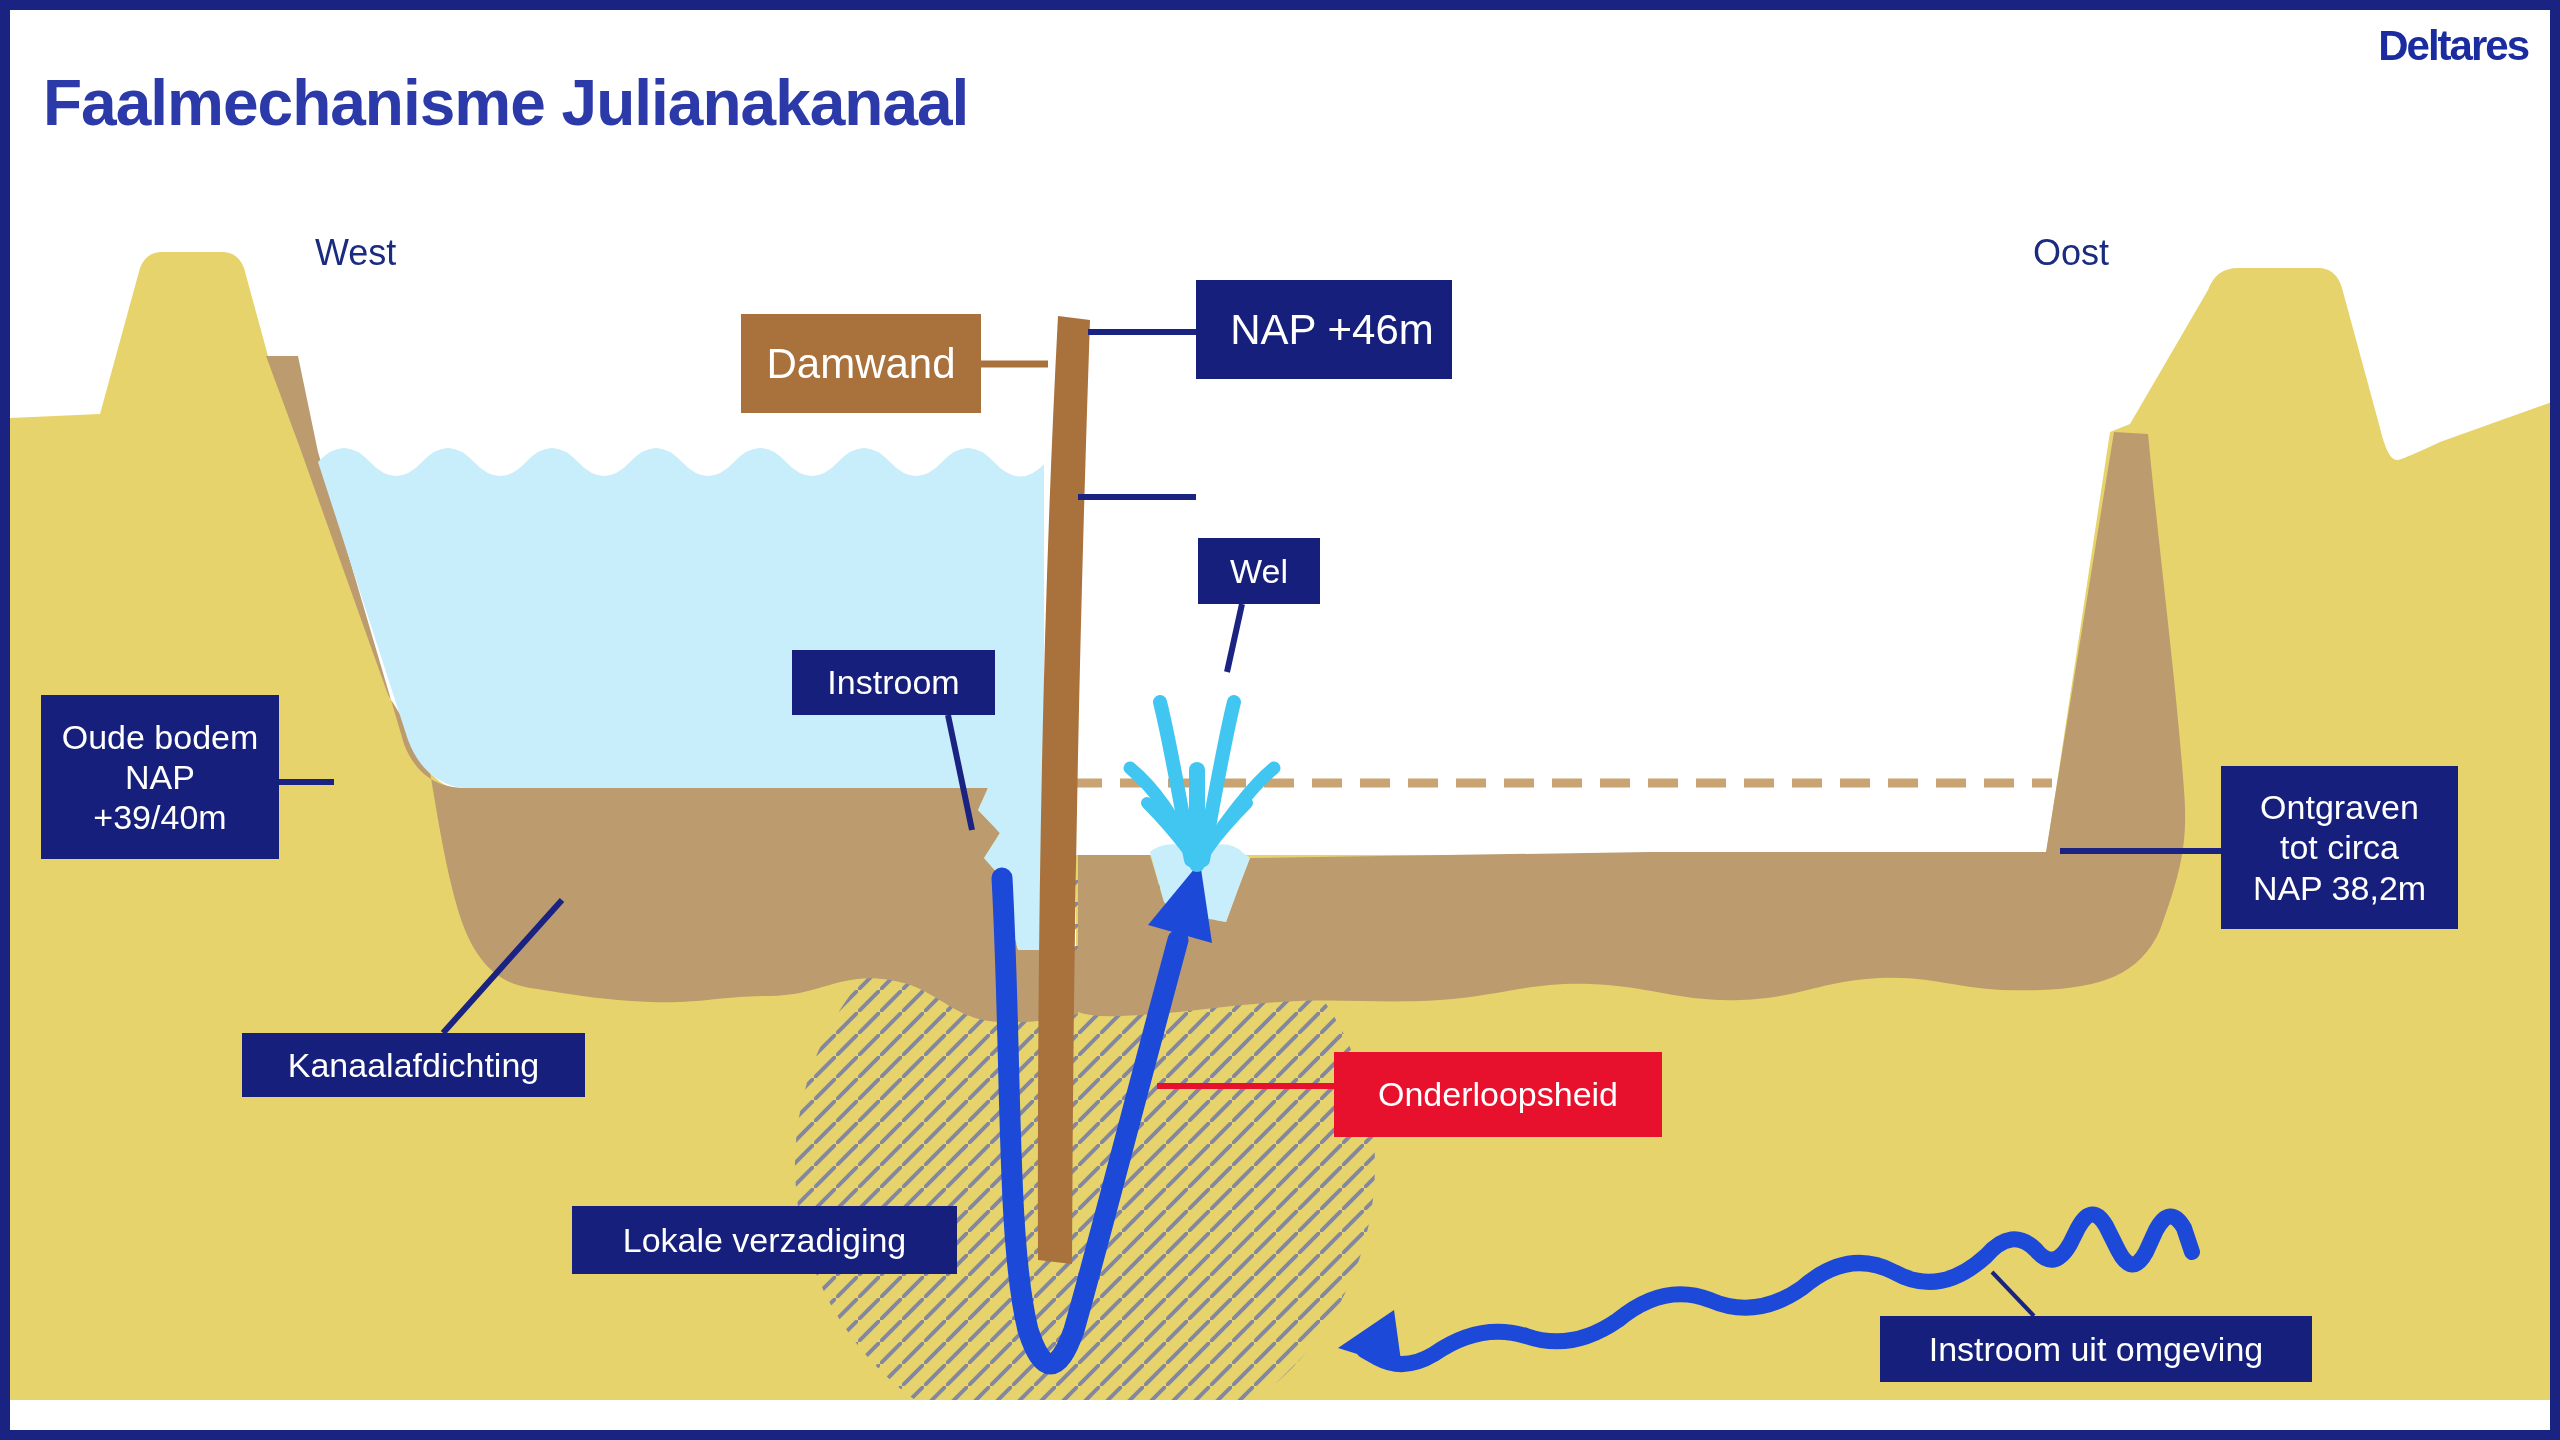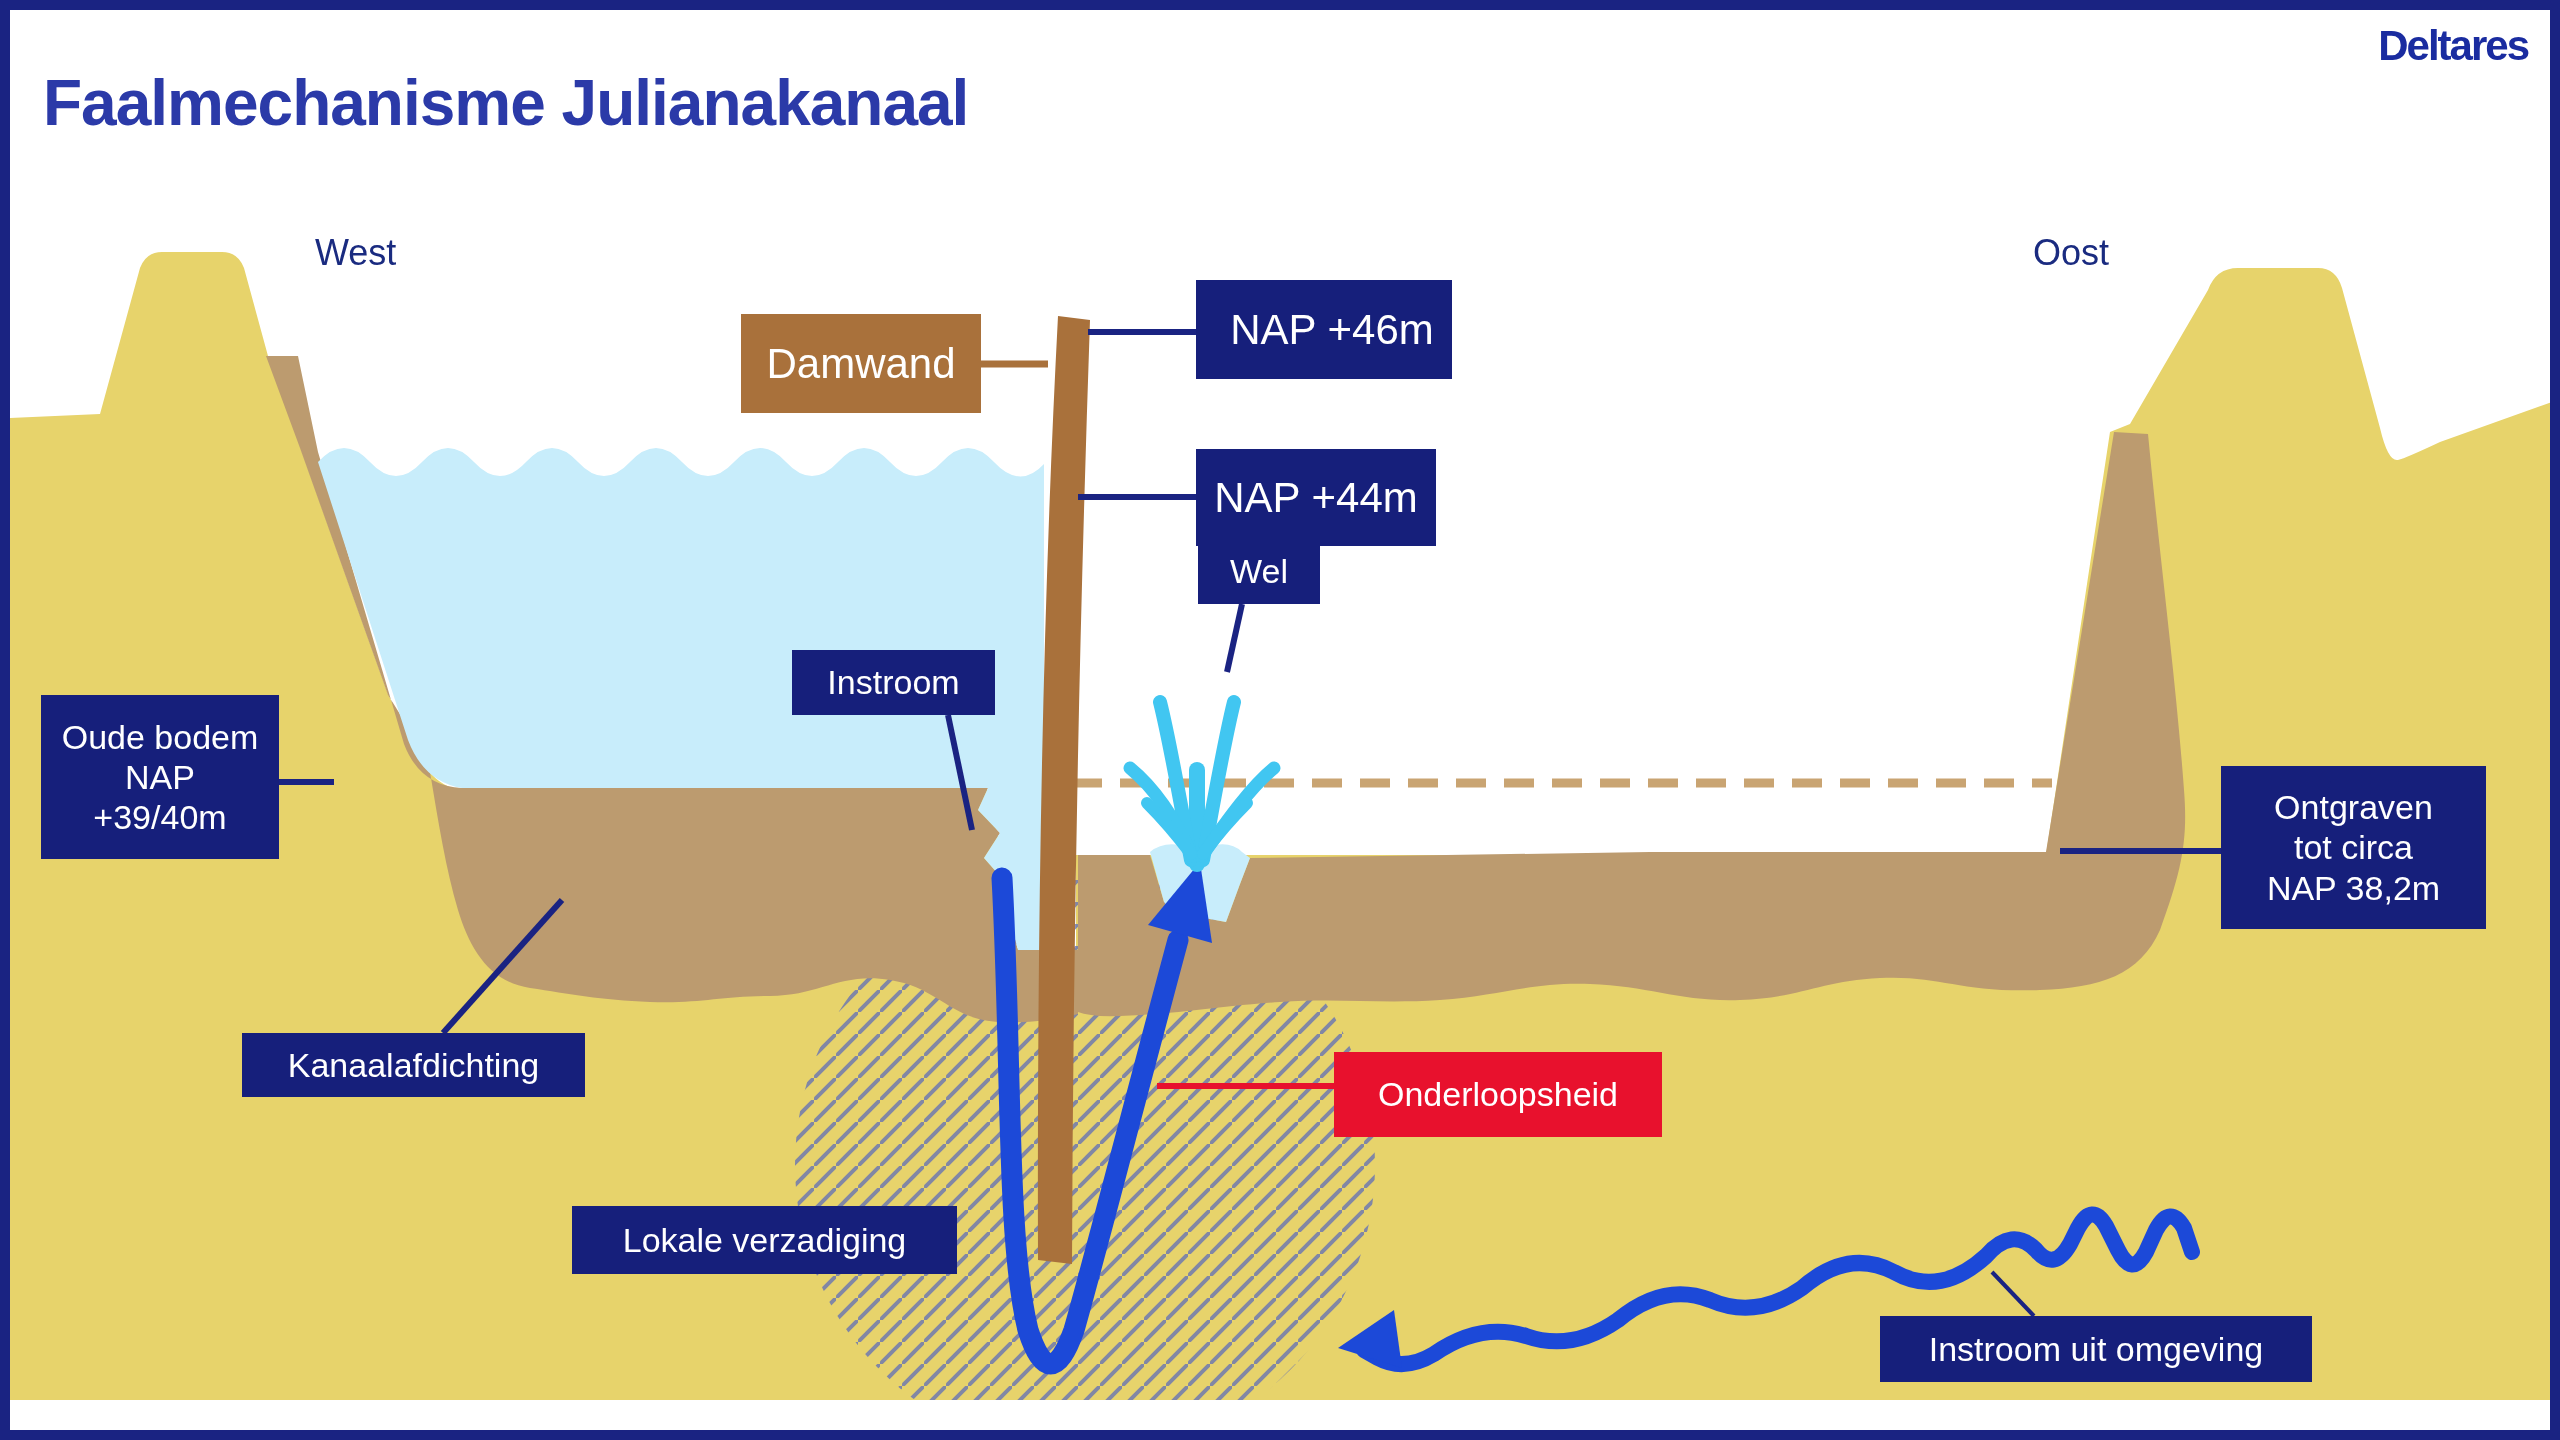--- a/index.html
+++ b/index.html
@@ -137,36 +137,35 @@
   <div class="page-title">Faalmechanisme Julianakanaal</div>
   <div class="brand-logo">Deltares</div>
 
   <div class="compass" style="left:315px;top:232px;">West</div>
   <div class="compass" style="left:2033px;top:232px;">Oost</div>
 
   <div class="lbl brown big" style="left:712px;top:314px;width:240px;height:99px;margin-left:29px;">Damwand</div>
 
   <div class="lbl big" style="left:1196px;top:280px;width:240px;height:99px;padding-left:16px;">NAP +46m</div>
 
-  <div class="lbl big" style="left:1196px;top:449px;width:240px;height:97px;">NAP +44m</div>
 
   <div class="lbl" style="left:1198px;top:538px;width:122px;height:66px;text-align:right;">Wel</div>
 
   <div class="lbl" style="left:792px;top:650px;width:203px;height:65px;">Instroom</div>
 
   <div class="lbl" style="left:41px;top:695px;width:238px;height:164px;">Oude bodem
 NAP
 +39/40m</div>
 
   <div class="lbl" style="left:242px;top:1033px;width:343px;height:64px;">Kanaalafdichting</div>
 
   <div class="lbl" style="left:572px;top:1206px;width:385px;height:68px;">Lokale verzadiging</div>
 
   <div class="lbl red" style="left:1334px;top:1052px;width:328px;height:85px;">Onderloopsheid</div>
 
-  <div class="lbl" style="left:2221px;top:766px;width:265px;height:163px;">Ontgraven
+  <div class="lbl" style="left:2221px;top:766px;width:237px;height:163px;">Ontgraven
 tot circa
 NAP 38,2m</div>
 
   <div class="lbl" style="left:1880px;top:1316px;width:432px;height:66px;">Instroom uit omgeving</div>
 
   <div class="frame"></div>
 </div>
 
 </body></html>

